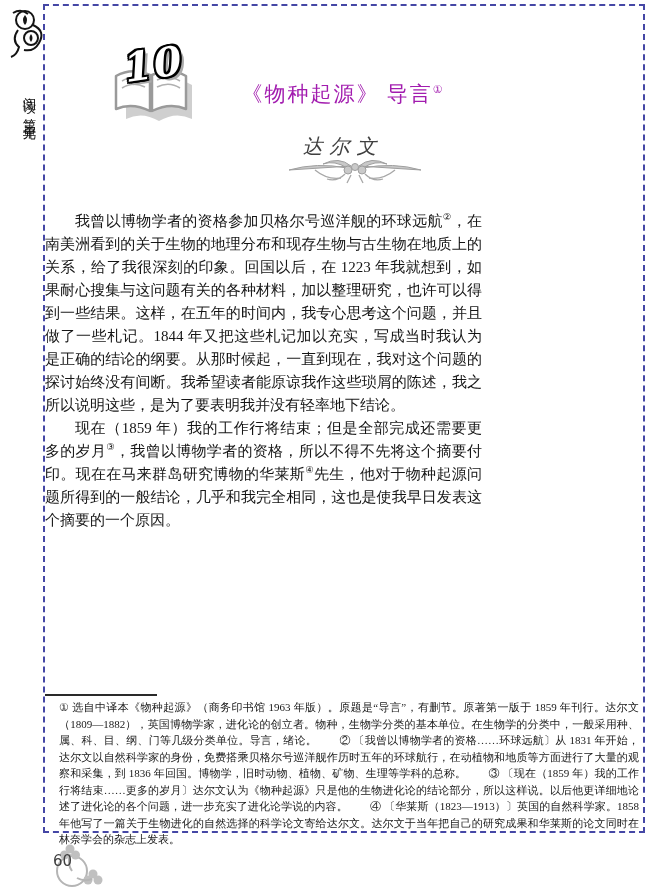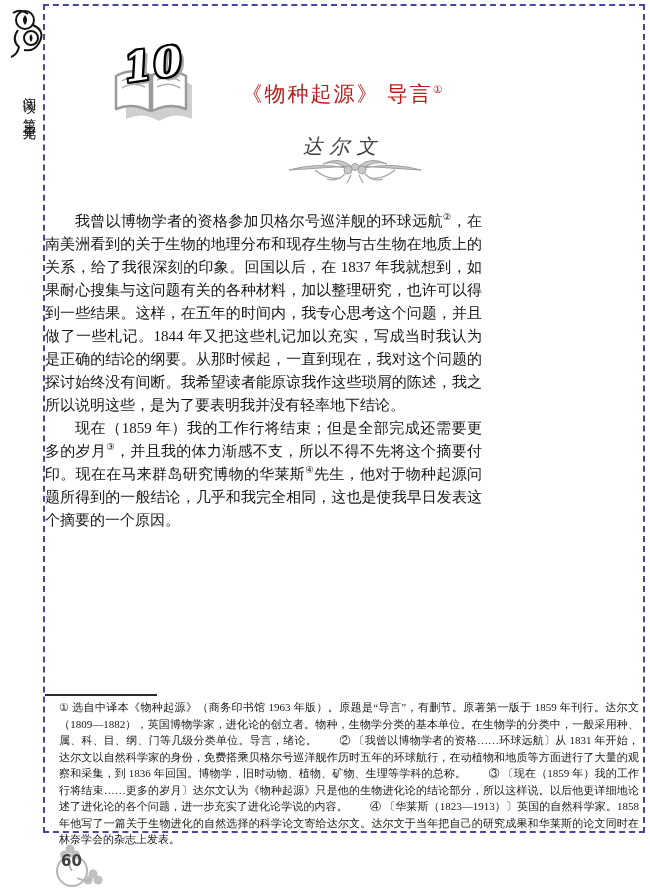--- a/index.html
+++ b/index.html
@@ -20,21 +20,21 @@
   .book-icon { position:absolute; left:0; top:14px; }
   .lesson-num {
     position:absolute; left:12px; top:-10px; font-size:40px; font-weight:bold; font-style:italic;
     transform:rotate(-8deg); color:#ffffff; letter-spacing:2px;
     font-family:"DejaVu Serif","Liberation Serif",serif;
     text-shadow:-2px -2px 0 #000, 2px -2px 0 #000, -2px 2px 0 #000, 2px 2px 0 #000,
                 2px 0 0 #000, -2px 0 0 #000, 0 2px 0 #000, 0 -2px 0 #000, 4px 4px 0 #aaa;
   }
   .title {
     position:absolute; left:43px; top:80px; width:600px; margin:0; text-align:center;
-    font-size:21px; font-weight:normal; letter-spacing:2px; color:#b91c1c;
+    font-size:21px; font-weight:normal; letter-spacing:2px; color:#a21caf;
   }
   .title sup { font-size:11px; }
   .author {
     position:absolute; left:43px; top:133px; width:600px; text-align:center;
     font-size:20px; font-style:italic; letter-spacing:7px; color:#404040;
   }
   .flourish { position:absolute; left:287px; top:157px; }
   .body-text {
     position:absolute; left:45px; top:210px; width:437px;
     font-size:15px; line-height:23px; text-align:justify;
@@ -44,21 +44,21 @@
   .fn-rule { position:absolute; left:45px; top:694px; width:112px; border-top:2px solid #2a2a2a; }
   .footnotes {
     position:absolute; left:59px; top:699px; width:580px; margin:0;
     font-size:11px; line-height:16.5px; text-align:justify; color:#181818;
   }
   .fn-marker { margin-right:3px; }
   .fn-item + .fn-item::before { content:"\3000\3000"; }
   .page-num-wrap { position:absolute; left:46px; top:843px; width:62px; height:50px; }
   .page-ornament { position:absolute; left:0; top:0; }
   .page-num {
-    position:absolute; left:15px; top:9px; font-size:15px; font-weight:bold; color:#3f3f3f;
+    position:absolute; left:7px; top:9px; font-size:15px; font-weight:normal; color:#3f3f3f;
     font-family:"DejaVu Sans","Liberation Sans",sans-serif;
   }
 </style>
 </head>
 <body>
 
 <div class="page">
 
   <div class="frame"></div>
 
@@ -94,22 +94,22 @@
       <path d="M2,13 Q30,5 60,11 Q48,3 36,7 Q52,-1 64,9 Z"></path>
       <path d="M134,13 Q106,5 76,11 Q88,3 100,7 Q84,-1 72,9 Z"></path>
       <circle cx="61" cy="13" r="4"></circle>
       <circle cx="75" cy="13" r="4"></circle>
       <circle cx="68" cy="10" r="3.5"></circle>
     </g>
     <path d="M28,13 q12,10 26,8 M108,13 q-12,10 -26,8 M58,17 q-8,8 -18,5 M78,17 q8,8 18,5 M64,18 l-4,8 M72,18 l4,8" fill="none" stroke="#a8a8a8" stroke-width="1.3"></path>
   </svg>
 
   <div class="body-text">
-    <p><span>我曾以博物学者的资格参加贝格尔号巡洋舰的环球远航</span><sup>②</sup><span>，在南美洲看到的关于生物的地理分布和现存生物与古生物在地质上的关系，给了我很深刻的印象。回国以后，在 1837 年我就想到，如果耐心搜集与这问题有关的各种材料，加以整理研究，也许可以得到一些结果。这样，在五年的时间内，我专心思考这个问题，并且做了一些札记。1844 年又把这些札记加以充实，写成当时我认为是正确的结论的纲要。从那时候起，一直到现在，我对这个问题的探讨始终没有间断。我希望读者能原谅我作这些琐屑的陈述，我之所以说明这些，是为了要表明我并没有轻率地下结论。</span></p>
-    <p><span>现在（1859 年）我的工作行将结束；但是全部完成还需要更多的岁月</span><sup>③</sup><span>，并且我的体力渐感不支，所以不得不先将这个摘要付印。现在在马来群岛研究博物的华莱斯</span><sup>④</sup><span>先生，他对于物种起源问题所得到的一般结论，几乎和我完全相同，这也是使我早日发表这个摘要的一个原因。</span></p>
+    <p><span>我曾以博物学者的资格参加贝格尔号巡洋舰的环球远航</span><sup>②</sup><span>，在南美洲看到的关于生物的地理分布和现存生物与古生物在地质上的关系，给了我很深刻的印象。回国以后，在 1223 年我就想到，如果耐心搜集与这问题有关的各种材料，加以整理研究，也许可以得到一些结果。这样，在五年的时间内，我专心思考这个问题，并且做了一些札记。1844 年又把这些札记加以充实，写成当时我认为是正确的结论的纲要。从那时候起，一直到现在，我对这个问题的探讨始终没有间断。我希望读者能原谅我作这些琐屑的陈述，我之所以说明这些，是为了要表明我并没有轻率地下结论。</span></p>
+    <p><span>现在（1859 年）我的工作行将结束；但是全部完成还需要更多的岁月</span><sup>③</sup><span>，我曾以博物学者的资格，所以不得不先将这个摘要付印。现在在马来群岛研究博物的华莱斯</span><sup>④</sup><span>先生，他对于物种起源问题所得到的一般结论，几乎和我完全相同，这也是使我早日发表这个摘要的一个原因。</span></p>
   </div>
 
   <div class="fn-rule"></div>
 
   <p class="footnotes"><span class="fn-item"><span class="fn-marker">①</span><span>选自中译本《物种起源》（商务印书馆 1963 年版）。原题是“导言”，有删节。原著第一版于 1859 年刊行。达尔文（1809—1882），英国博物学家，进化论的创立者。物种，生物学分类的基本单位。在生物学的分类中，一般采用种、属、科、目、纲、门等几级分类单位。导言，绪论。</span></span><span class="fn-item"><span class="fn-marker">②</span><span>〔我曾以博物学者的资格……环球远航〕从 1831 年开始，达尔文以自然科学家的身份，免费搭乘贝格尔号巡洋舰作历时五年的环球航行，在动植物和地质等方面进行了大量的观察和采集，到 1836 年回国。博物学，旧时动物、植物、矿物、生理等学科的总称。</span></span><span class="fn-item"><span class="fn-marker">③</span><span>〔现在（1859 年）我的工作行将结束……更多的岁月〕达尔文认为《物种起源》只是他的生物进化论的结论部分，所以这样说。以后他更详细地论述了进化论的各个问题，进一步充实了进化论学说的内容。</span></span><span class="fn-item"><span class="fn-marker">④</span><span>〔华莱斯（1823—1913）〕英国的自然科学家。1858 年他写了一篇关于生物进化的自然选择的科学论文寄给达尔文。达尔文于当年把自己的研究成果和华莱斯的论文同时在林奈学会的杂志上发表。</span></span></p>
 
   <div class="page-num-wrap">
     <svg class="page-ornament" viewBox="0 0 62 50" width="62" height="50" fill="none" stroke="#b5b5b5" stroke-width="2">
       <circle cx="26" cy="28" r="15"></circle>
       <g fill="#c0c0c0" stroke="none">

